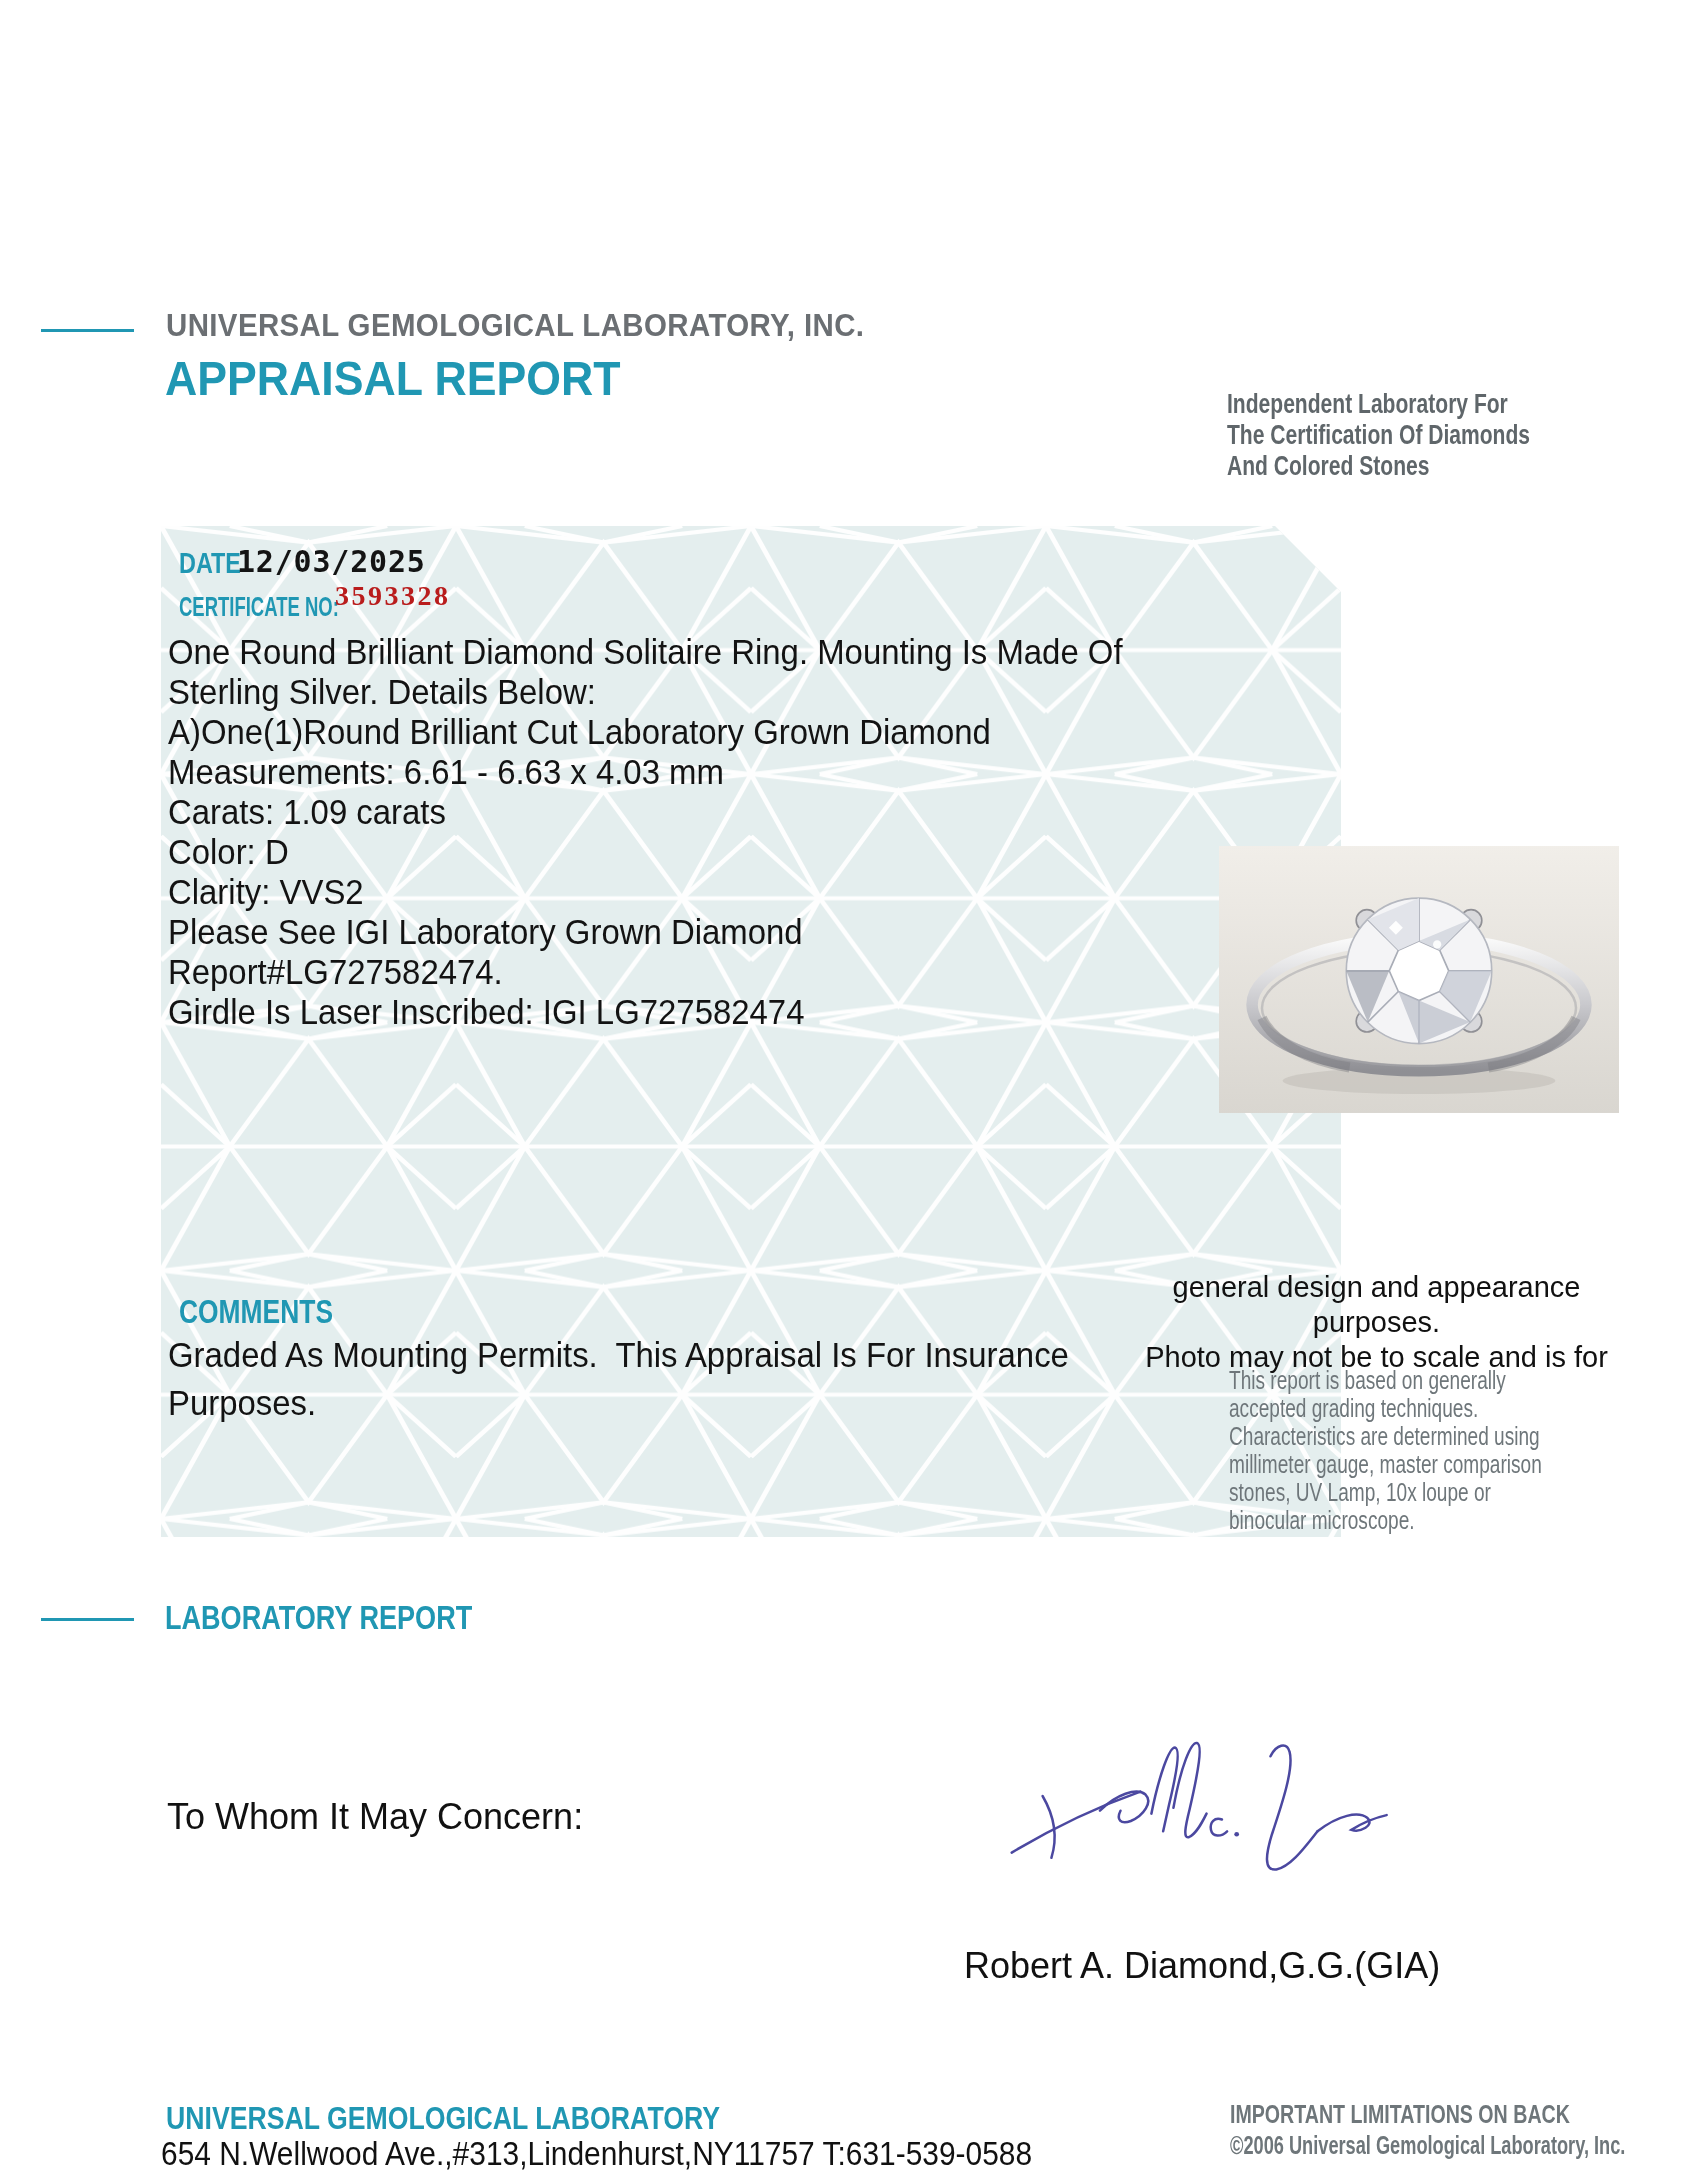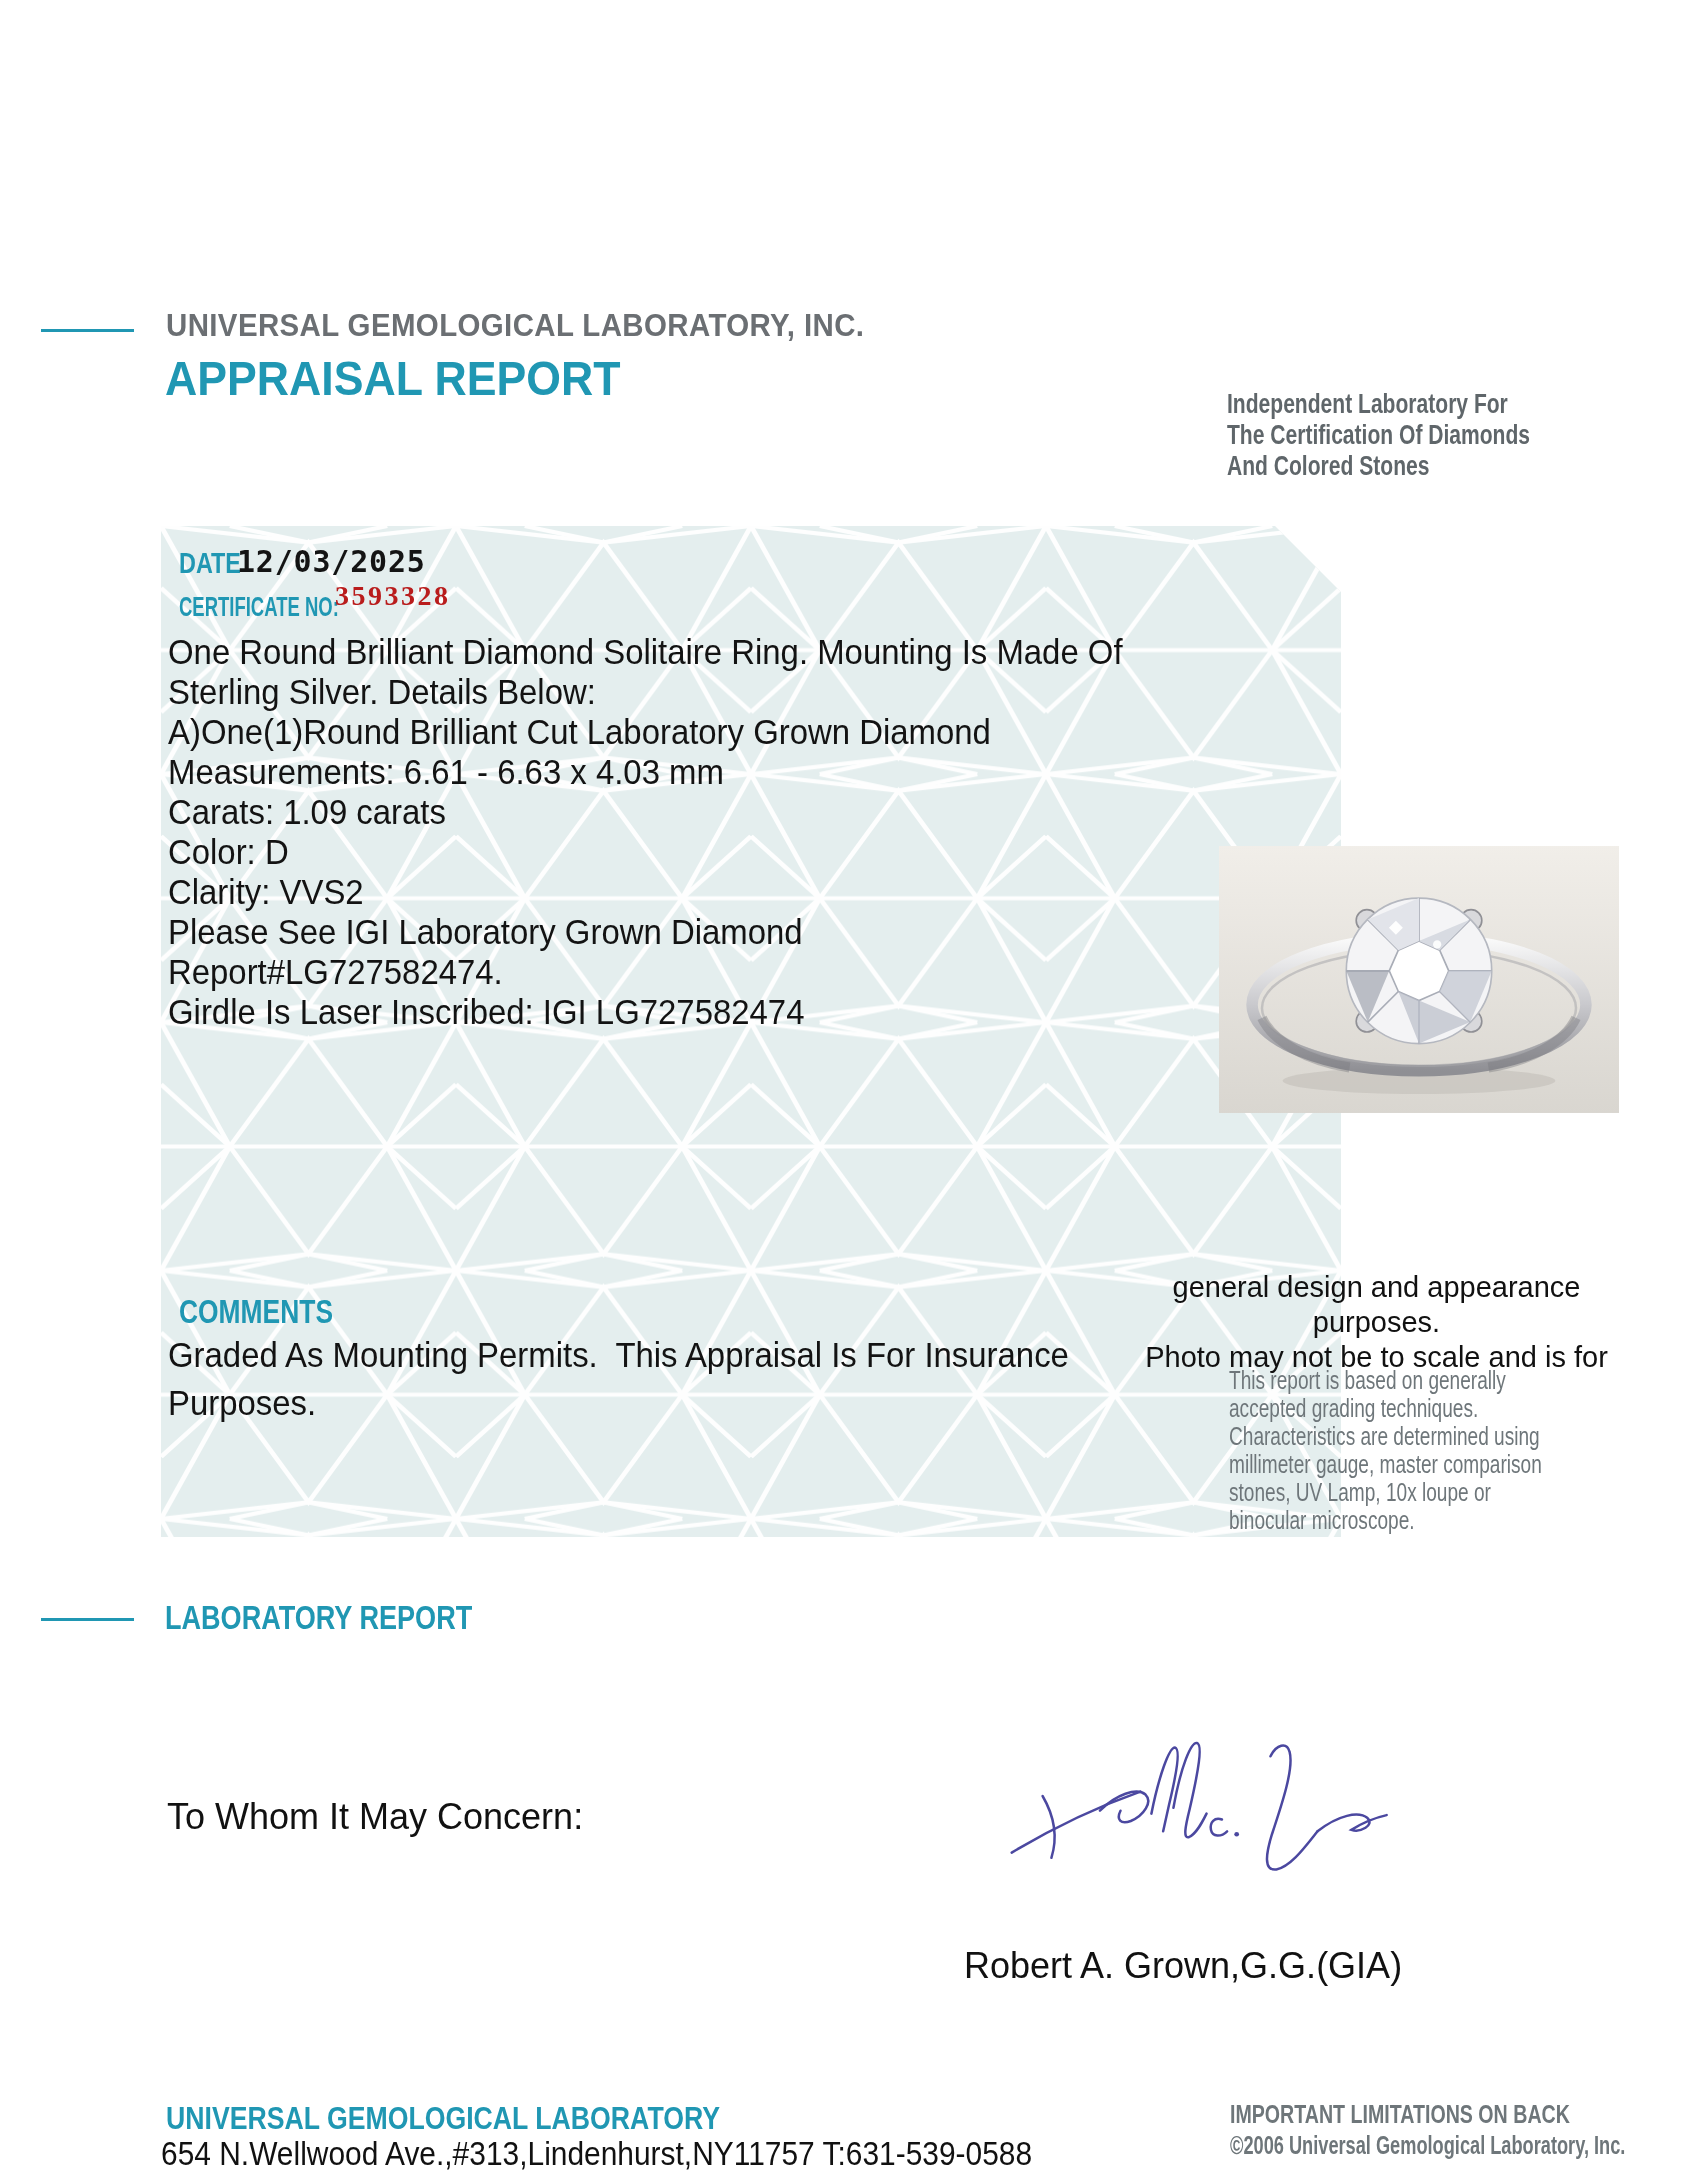--- a/index.html
+++ b/index.html
@@ -198,21 +198,21 @@
       <path d="M62,88 C76,112 84,140 74,172"></path>
       <path d="M140,108 C162,86 190,76 202,86 C212,96 200,114 182,122 C168,127 162,120 168,108"></path>
       <path d="M210,112 C220,62 234,22 242,22 C250,24 244,58 234,100 L226,136"></path>
       <path d="M240,104 C250,48 264,14 272,16 C280,18 274,54 262,106 C256,130 253,146 261,144 C271,140 279,124 285,112"></path>
       <path d="M306,120 C296,116 289,124 291,134 C293,144 305,144 313,136"></path>
       <path d="M372,34 C380,18 394,14 398,28 C404,50 388,98 374,140 C366,166 362,190 380,188 C400,184 420,156 436,136"></path>
       <path d="M436,136 C464,114 492,108 504,118 C514,128 494,138 482,134 C498,124 512,118 530,114"></path>
     </g>
     <circle cx="326" cy="140" r="3.2" fill="#4b48a0"></circle>
   </svg>
-  <div class="abs signer-name">Robert A. Grown,G.G.(GIA)</div>
+  <div class="abs signer-name">Robert A. Diamond,G.G.(GIA)</div>
 
   <div class="abs footer-company cond">UNIVERSAL GEMOLOGICAL LABORATORY</div>
   <div class="abs footer-address">654 N.Wellwood Ave.,#313,Lindenhurst,NY11757 T:631-539-0588</div>
   <div class="abs footer-limitations cond">IMPORTANT LIMITATIONS ON BACK</div>
   <div class="abs footer-copyright cond">©2006 Universal Gemological Laboratory, Inc.</div>
 
 </div>
 
 
 </body></html>

